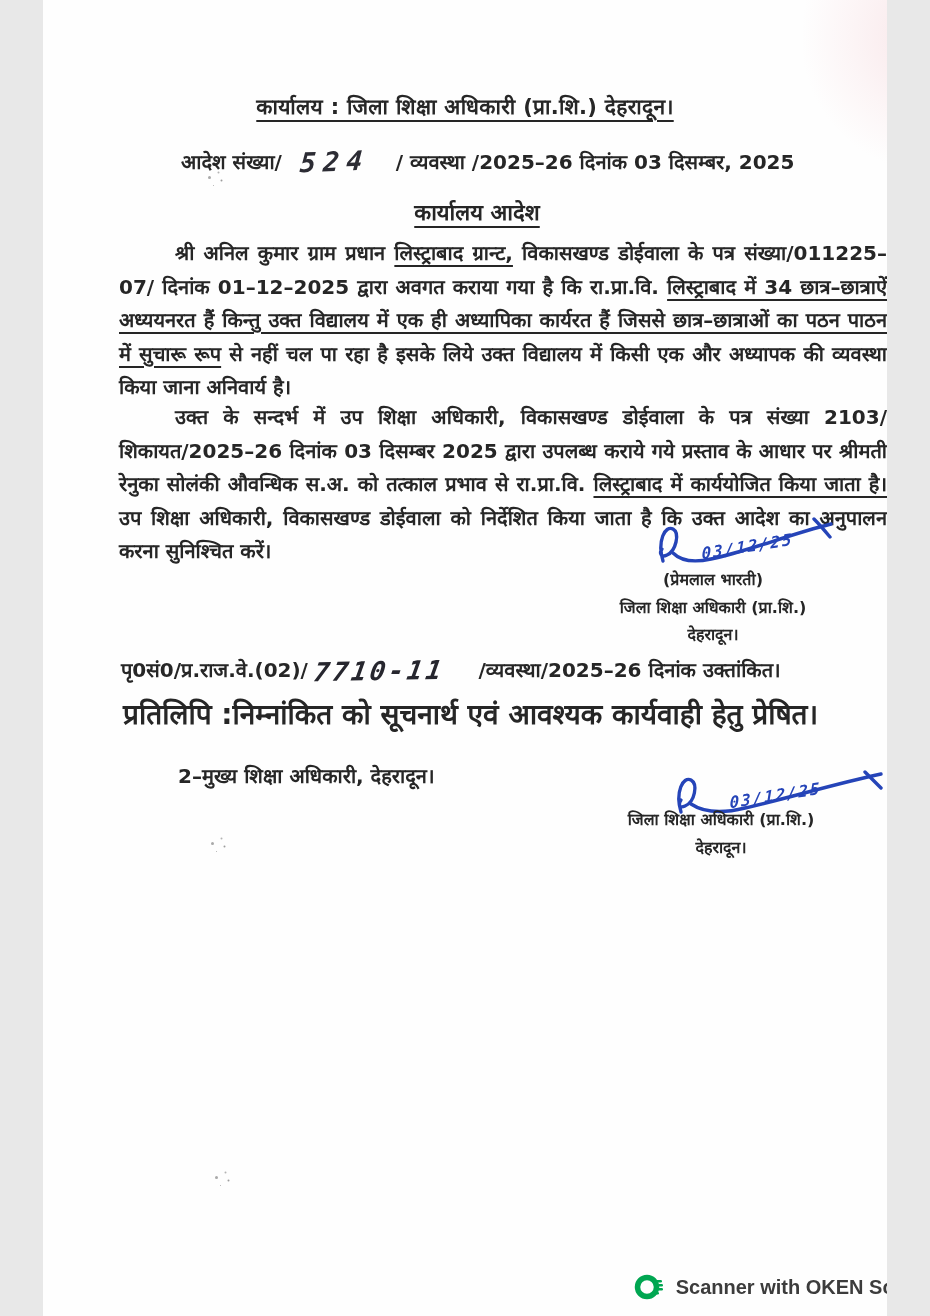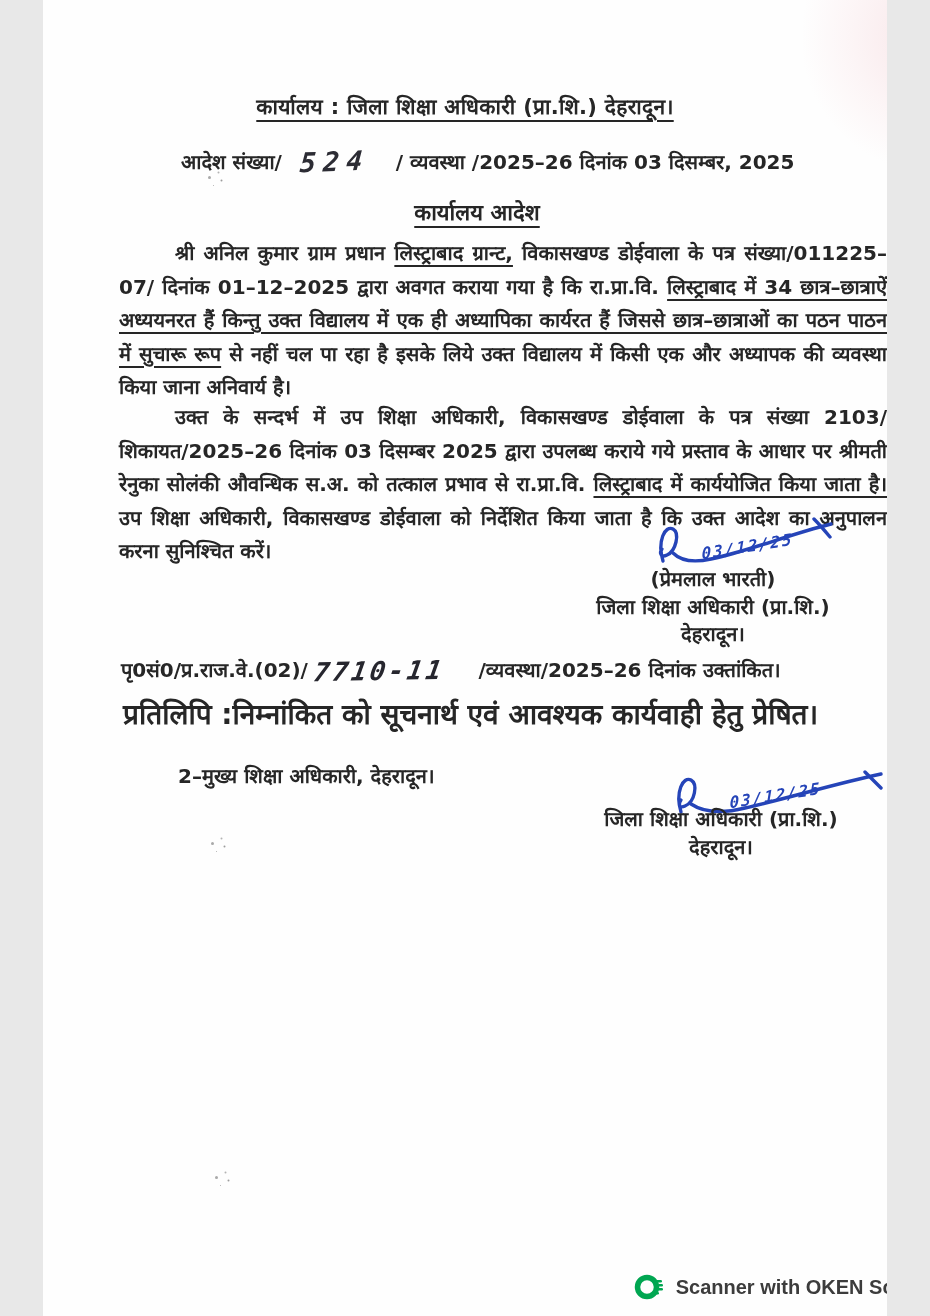--- a/index.html
+++ b/index.html
@@ -52,21 +52,21 @@
     position:absolute;left:76px;width:768px;
     font-size:20px;font-weight:600;line-height:33.5px;
     text-align:justify;text-indent:56px;
   }
   .para-1{top:237px;}
   .para-2{top:401px;}
   .seg-b{font-weight:800;}
   .seg-u{text-decoration:underline;text-underline-offset:5px;text-decoration-thickness:1.6px;}
   .sig-block{
     position:absolute;text-align:center;
-    font-size:20px;font-weight:700;line-height:27.5px;
+    font-size:16px;font-weight:700;line-height:27.5px;
   }
   .sig-1{top:566px;left:520px;width:300px;}
   .sig-2{top:806px;left:528px;width:300px;}
   .scrawl{position:absolute;}
   .scrawl-1{top:517px;left:606px;width:190px;height:54px;}
   .scrawl-2{top:770px;left:626px;width:220px;height:50px;}
   .scrawl svg{position:absolute;top:0;left:0;}
   .hand-date{
     position:absolute;
     font-family:"DejaVu Sans Mono","Liberation Mono",monospace;

